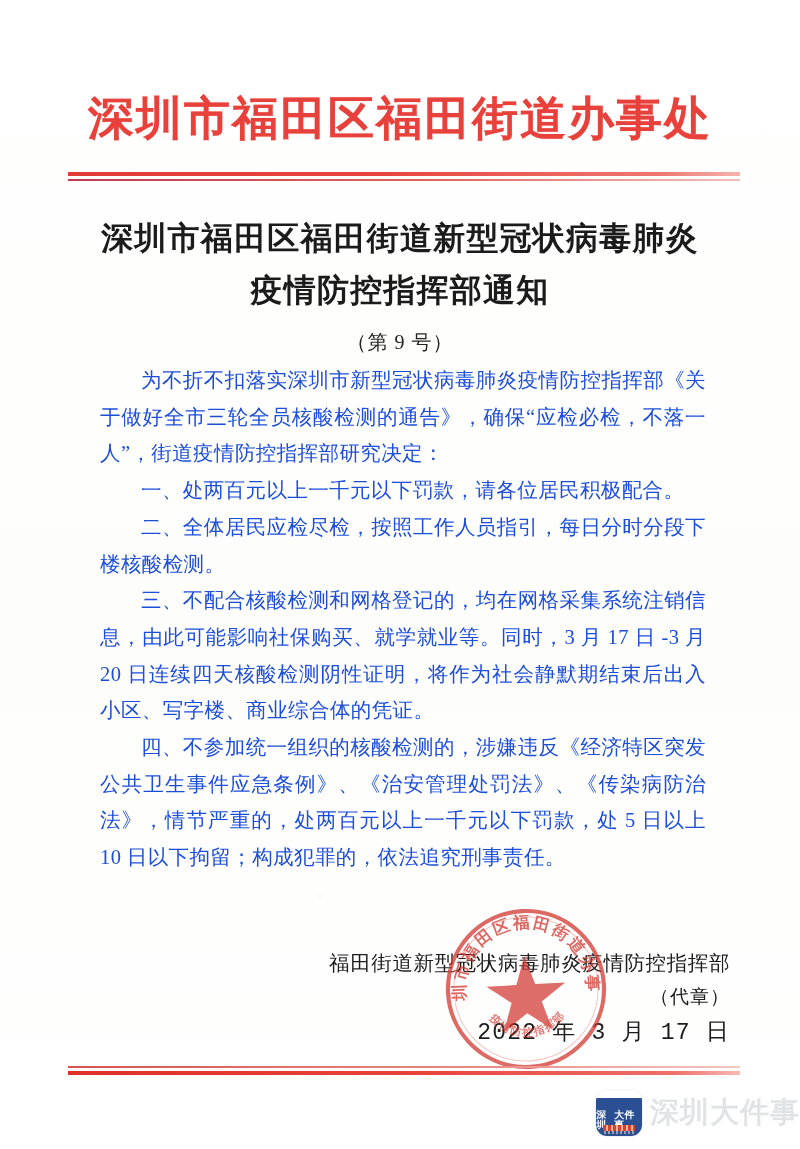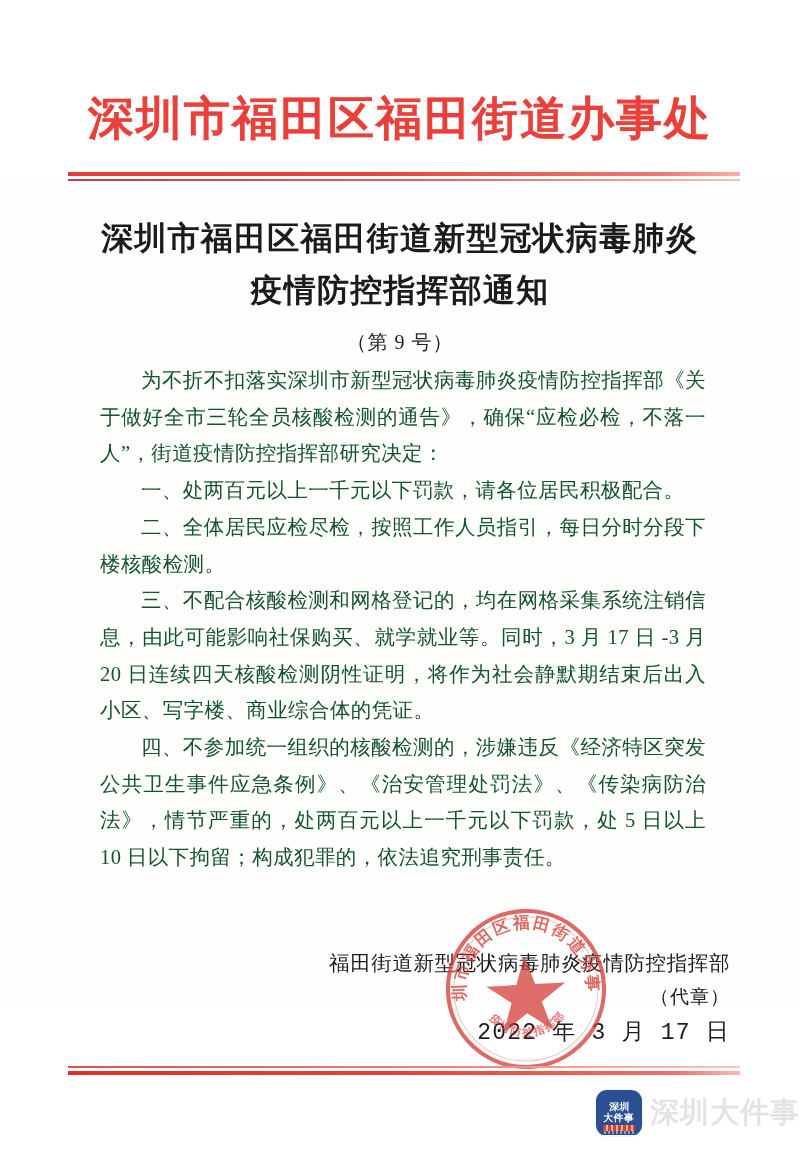--- a/index.html
+++ b/index.html
@@ -92,21 +92,21 @@
     letter-spacing: 1px;
     color: #232323;
   }
 
   
   .body-text {
     position: absolute;
     top: 362px;
     left: 100px;
     width: 606px;
-    color: #14532d;
+    color: #1d4ed8;
   }
   .para {
     font-family: "Liberation Serif", "DejaVu Serif", serif;
     font-size: 20.5px;
     line-height: 36.7px;
     letter-spacing: 0.4px;
     text-align: justify;
     text-justify: inter-ideograph;
     margin: 0;
     text-indent: 2em;
@@ -187,26 +187,26 @@
     position: relative;
     width: 46px;
     height: 46px;
     border-radius: 11px;
     background: #ffffff;
     box-shadow: 0 0 0 1px rgba(0,0,0,0.05);
     overflow: hidden;
   }
   .wm-icon .wm-blue {
     position: absolute;
-    left: 0; top: 0;
+    left: 0; top: 8px;
     width: 46px;
     height: 45px;
     background: #2b4f92;
     display: flex;
-    flex-direction: column;
+    flex-direction: row;
     align-items: center;
     justify-content: center;
     line-height: 1.02;
   }
   .wm-icon .wm-blue span {
     color: #ffffff;
     font-family: "Liberation Sans", "DejaVu Sans", sans-serif;
     font-weight: bold;
     font-size: 10px;
     letter-spacing: 0.5px;

